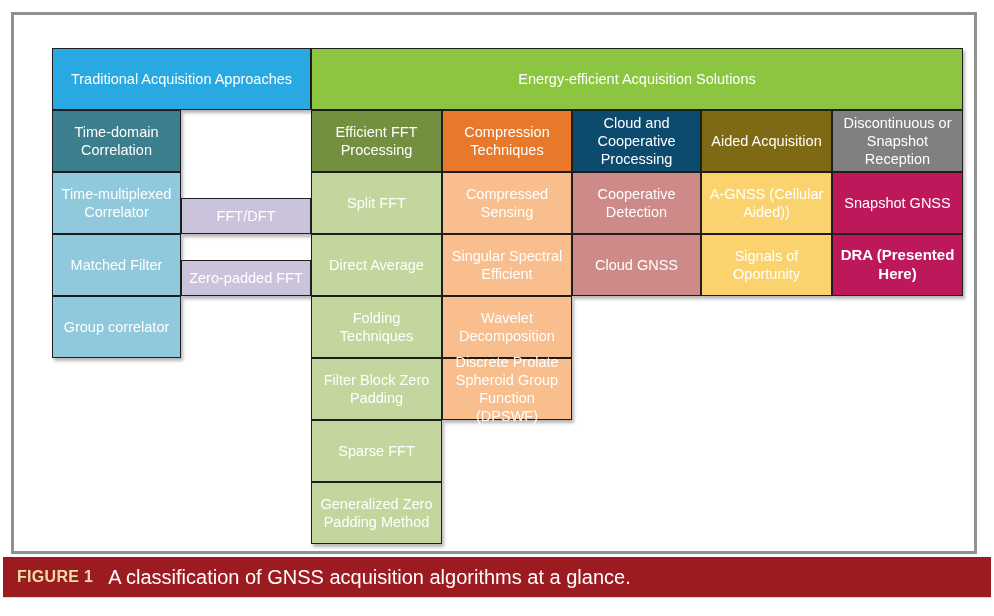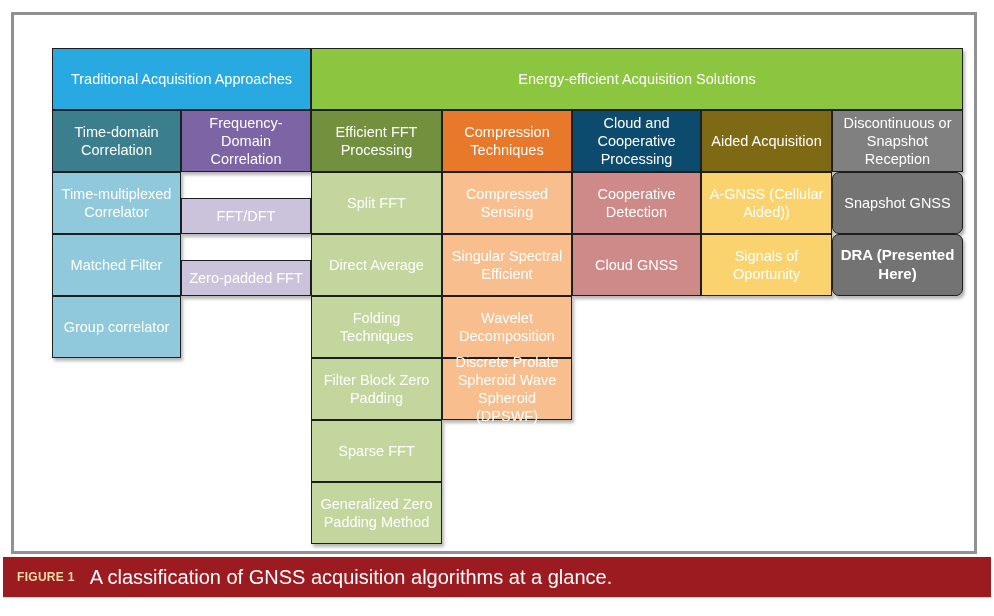--- a/index.html
+++ b/index.html
@@ -31,46 +31,45 @@
   .h3{background:#e8792a;}
   .h4{background:#0c4a6e;}
   .h5{background:#7e6a14;}
   .h6{background:#808080;}
   .l0{background:#8fc9db;}
   .l1{background:#cbc2dc;margin-top:26px;}
   .l2{background:#c2d69e;}
   .l3{background:#f8be8e;}
   .l4{background:#ce8a88;}
   .l5{background:#fbd36e;text-align:center;}
-  .l6{background:#737373;border-radius:7px;}
+  .l6{background:#be185d;}
   .bold{font-weight:bold;font-size:15px;}
   #caption-bar{
     position:absolute;left:3px;right:3px;top:557px;height:41px;
     background:#9c1b21;display:flex;align-items:center;padding-left:14px;
     box-sizing:border-box;border-bottom:1px solid #d9d9d9;
   }
   #caption-label{
-    color:#efdfa7;font-weight:bold;font-size:12px;letter-spacing:0.3px;
+    color:#efdfa7;font-weight:bold;font-size:16px;letter-spacing:0.3px;
     margin-right:15px;white-space:nowrap;
   }
   #caption-text{color:#ffffff;font-size:20px;white-space:nowrap;}
 </style>
 </head>
 <body>
 
 <div id="stage">
 
   <div id="figure-box">
     <div id="class-grid">
 
       <div class="cell g-trad" style="grid-area:1/1/2/3">Traditional Acquisition Approaches</div>
       <div class="cell g-energy" style="grid-area:1/3/2/8">Energy-efficient Acquisition Solutions</div>
 
       <div class="cell h0" style="grid-area:2/1/3/2">Time-domain Correlation</div>
-      <div class="cell h1" style="grid-area:2/2/3/3">Frequency-Domain Correlation</div>
       <div class="cell h2" style="grid-area:2/3/3/4">Efficient FFT Processing</div>
       <div class="cell h3" style="grid-area:2/4/3/5">Compression Techniques</div>
       <div class="cell h4" style="grid-area:2/5/3/6">Cloud and Cooperative Processing</div>
       <div class="cell h5" style="grid-area:2/6/3/7">Aided Acquisition</div>
       <div class="cell h6" style="grid-area:2/7/3/8">Discontinuous or Snapshot Reception</div>
 
       <div class="cell l0" style="grid-area:3/1/4/2">Time-multiplexed Correlator</div>
       <div class="cell l1" style="grid-area:3/2/4/3">FFT/DFT</div>
       <div class="cell l2" style="grid-area:3/3/4/4">Split FFT</div>
       <div class="cell l3" style="grid-area:3/4/4/5">Compressed Sensing</div>
@@ -84,21 +83,21 @@
       <div class="cell l3" style="grid-area:4/4/5/5">Singular Spectral Efficient</div>
       <div class="cell l4" style="grid-area:4/5/5/6">Cloud GNSS</div>
       <div class="cell l5" style="grid-area:4/6/5/7">Signals of Oportunity</div>
       <div class="cell l6 bold" style="grid-area:4/7/5/8">DRA (Presented Here)</div>
 
       <div class="cell l0" style="grid-area:5/1/6/2">Group correlator</div>
       <div class="cell l2" style="grid-area:5/3/6/4">Folding Techniques</div>
       <div class="cell l3" style="grid-area:5/4/6/5">Wavelet Decomposition</div>
 
       <div class="cell l2" style="grid-area:6/3/7/4">Filter Block Zero Padding</div>
-      <div class="cell l3" style="grid-area:6/4/7/5">Discrete Prolate Spheroid Wave Spheroid (DPSWF)</div>
+      <div class="cell l3" style="grid-area:6/4/7/5">Discrete Prolate Spheroid Group Function (DPSWF)</div>
 
       <div class="cell l2" style="grid-area:7/3/8/4">Sparse FFT</div>
 
       <div class="cell l2" style="grid-area:8/3/9/4">Generalized Zero Padding Method</div>
 
     </div>
   </div>
 
   <div id="caption-bar">
     <span id="caption-label">FIGURE 1</span>

